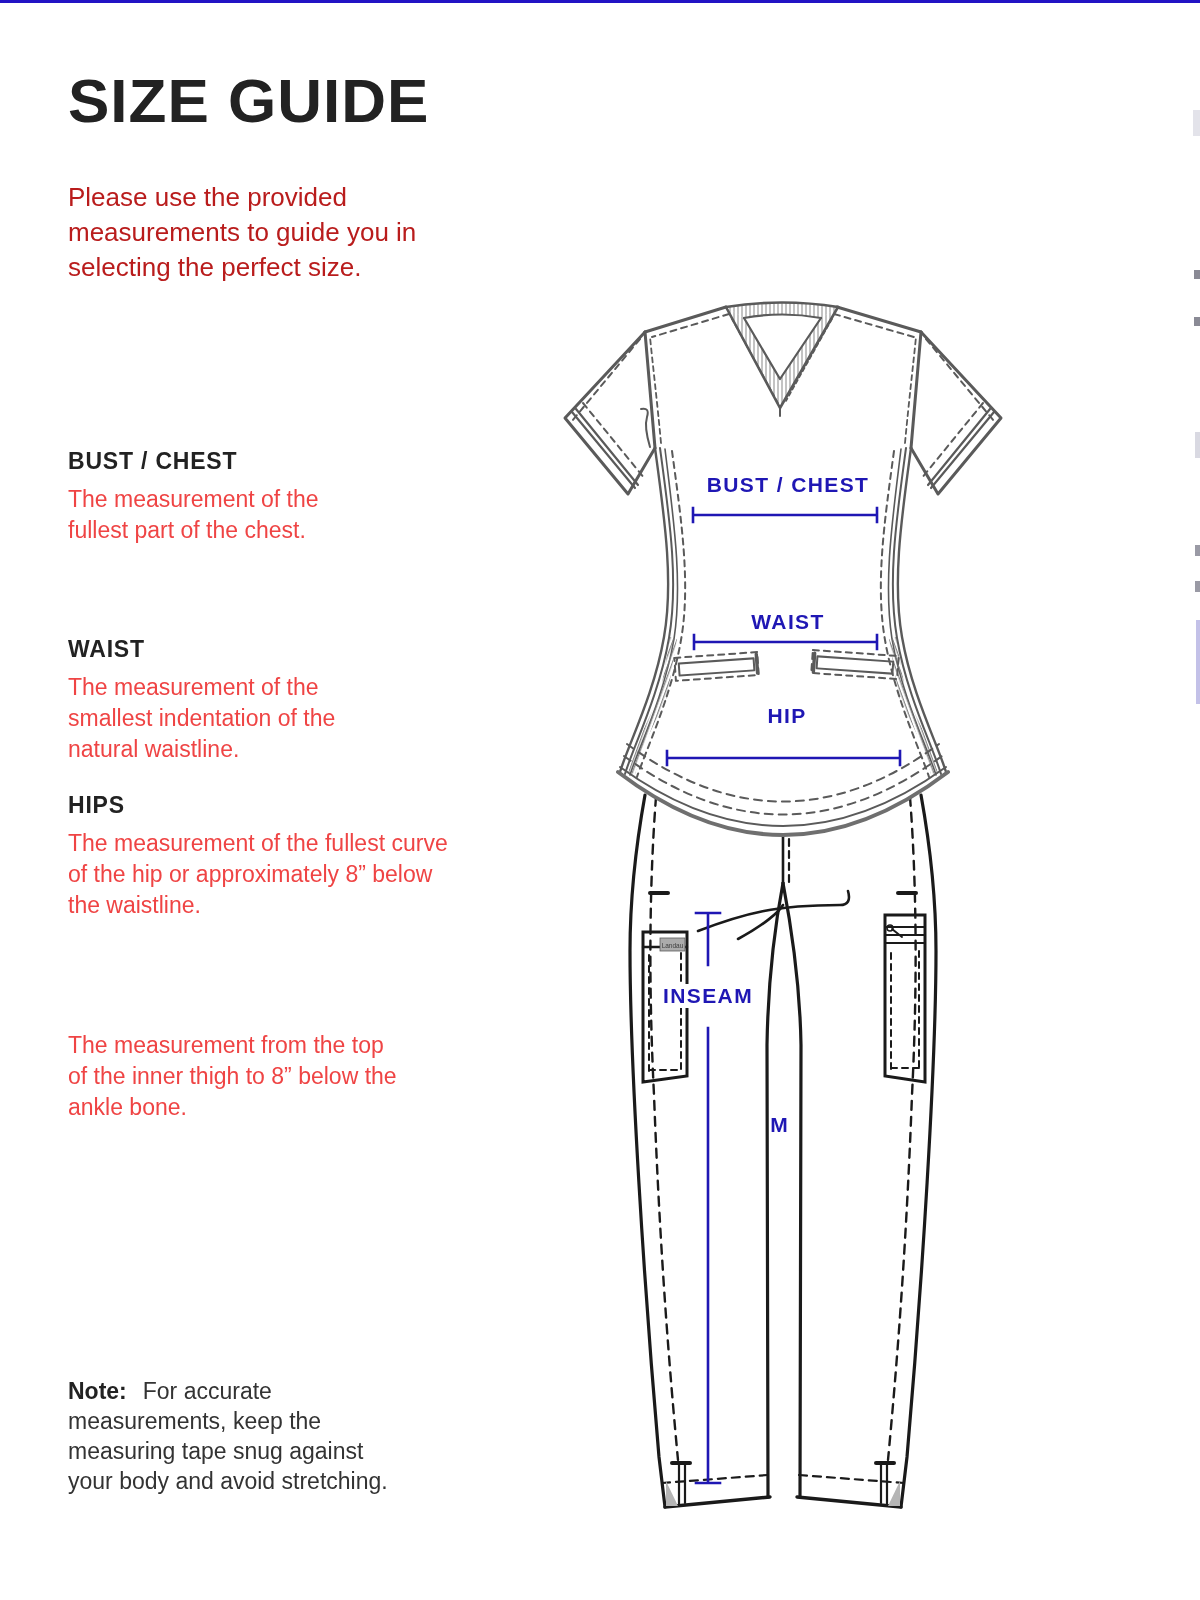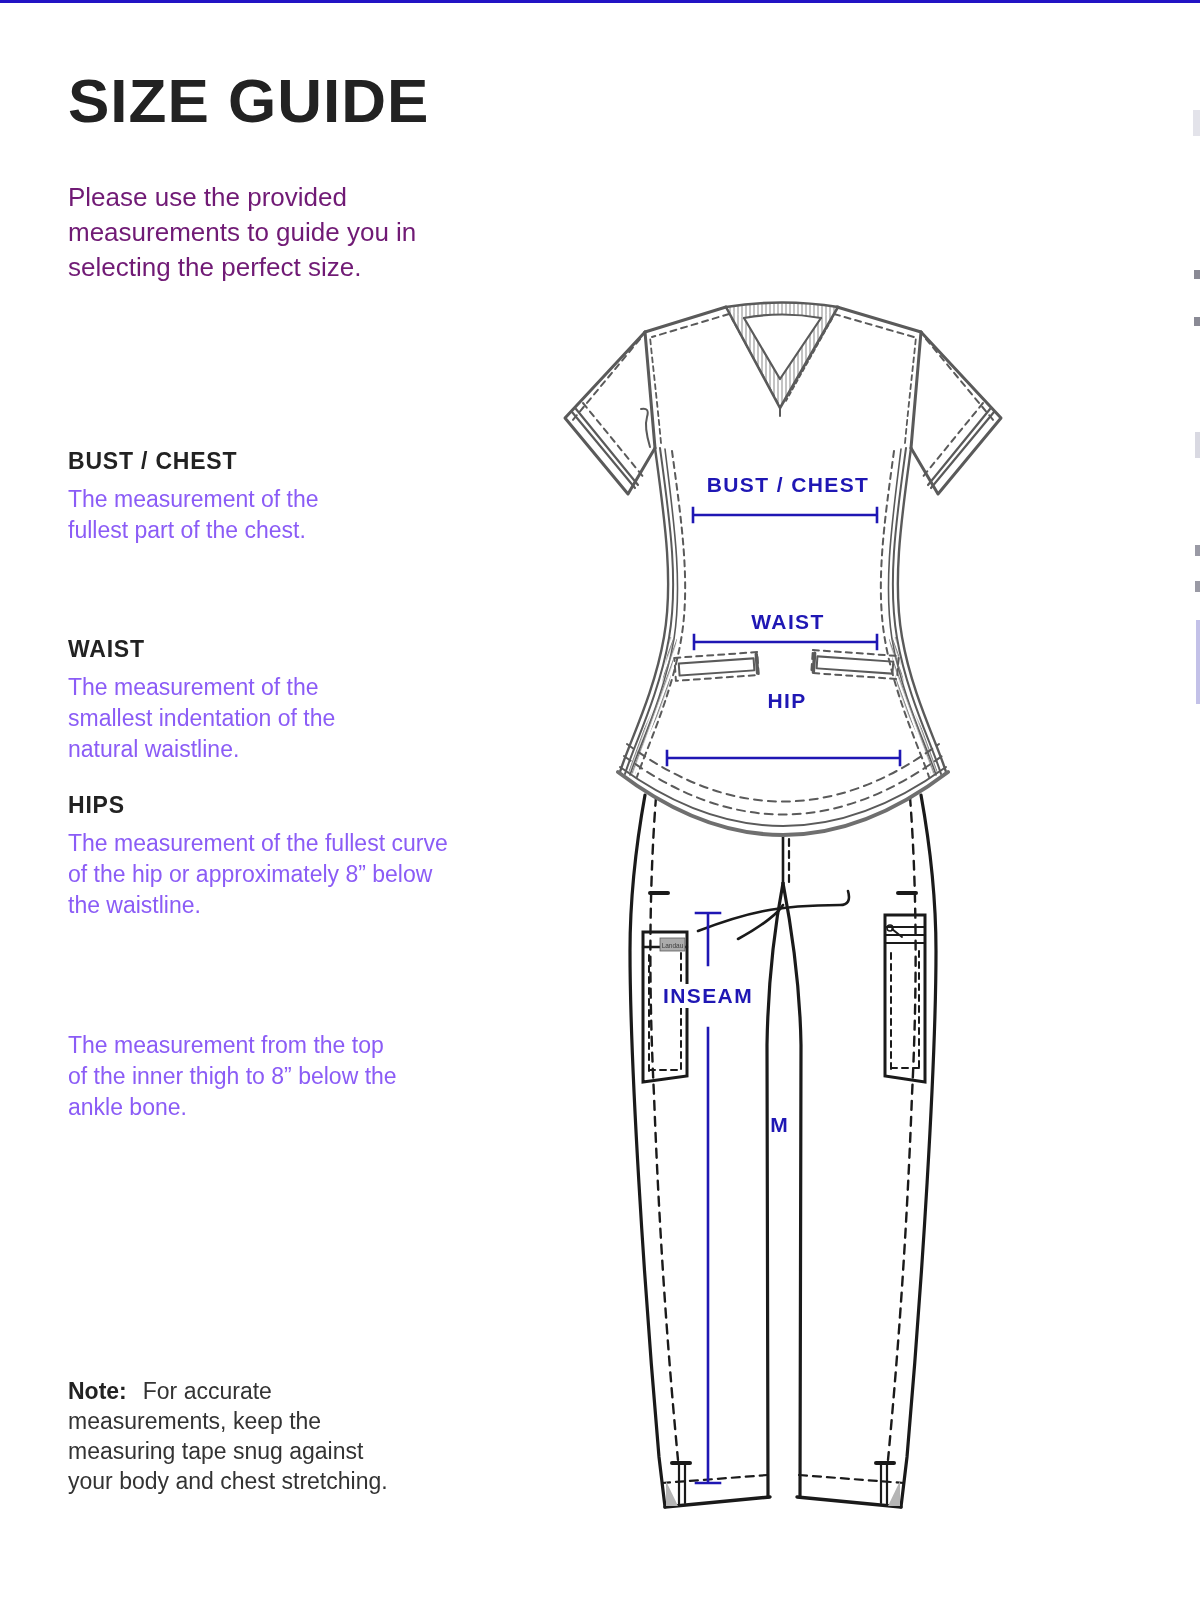--- a/index.html
+++ b/index.html
@@ -3,43 +3,43 @@
 <meta charset="utf-8">
 <style>
   html,body{margin:0;padding:0;background:#ffffff;}
   .page{position:relative;width:1200px;height:1600px;background:#ffffff;overflow:hidden;
         font-family:"Liberation Sans","DejaVu Sans",sans-serif;color:#2e2e2e;text-decoration:underline;}
   .top-border{position:absolute;left:0;top:0;width:1200px;height:3px;}
 
   .page-title{position:absolute;left:68px;top:68px;margin:0;font-size:62px;line-height:66px;
               font-weight:800;letter-spacing:1px;color:#222222;}
   .intro{position:absolute;left:68px;top:180px;width:450px;margin:0;font-size:26px;
-         line-height:35px;color:#701a75;}
+         line-height:35px;color:#b91c1c;}
 
   .section{position:absolute;left:68px;}
   .section h3{margin:0 0 10px 0;font-size:23px;line-height:26px;font-weight:700;
               letter-spacing:0.8px;color:#222222;}
-  .section p{margin:0;font-size:23px;line-height:31px;color:#8b5cf6;}
+  .section p{margin:0;font-size:23px;line-height:31px;color:#ef4444;}
   .sec-bust{top:448px;}  .sec-bust p{width:300px;}
   .sec-waist{top:636px;} .sec-waist p{width:300px;}
   .sec-hips{top:792px;}  .sec-hips p{width:380px;}
   .sec-inseam{top:1030px;} .sec-inseam p{width:340px;}
 
   .note{position:absolute;left:68px;top:1376px;width:345px;margin:0;font-size:23px;
         line-height:30px;color:#333333;}
   .note .note-label{font-weight:700;color:#222222;margin-right:16px;}
 
   .diagram{position:absolute;left:0;top:0;width:0;height:0;margin:0;}
   .diagram svg{position:absolute;left:540px;top:275px;width:480px;height:1280px;overflow:visible;}
 
   .measure-label{position:absolute;transform:translateX(-50%);font-size:21px;font-weight:700;
                  letter-spacing:1.4px;white-space:nowrap;}
   .lbl-bust{left:788px;top:473px;}
   .lbl-waist{left:788px;top:610px;}
-  .lbl-hip{left:787px;top:689px;}
+  .lbl-hip{left:787px;top:704px;}
   .lbl-inseam{left:708px;top:984px;text-align:right;}
   .lbl-size{left:779px;top:1113px;letter-spacing:0;}
 
   .edge-artifact{position:absolute;}
 </style>
 </head>
 <body>
 
 <div class="page">
 
@@ -61,21 +61,21 @@
   <div class="section sec-hips">
     <h3>HIPS</h3>
     <p>The measurement of the fullest curve of the hip or approximately 8” below the waistline.</p>
   </div>
 
   <div class="section sec-inseam">
     <p>The measurement from the top of the inner thigh to 8” below the ankle bone.</p>
   </div>
 
   <p class="note">
-    <span class="note-label">Note:</span><span>For accurate measurements, keep the measuring tape snug against your body and chest stretching.</span>
+    <span class="note-label">Note:</span><span>For accurate measurements, keep the measuring tape snug against your body and avoid stretching.</span>
   </p>
 
   <figure class="diagram">
     <svg viewBox="0 0 480 1280">
       <defs>
         <pattern id="rib" patternUnits="userSpaceOnUse" width="4" height="4">
           <path d="M2,0 V4" stroke="#9a9a9a" stroke-width="1.2"></path>
         </pattern>
         <pattern id="hatch" patternUnits="userSpaceOnUse" width="3.5" height="7" patternTransform="rotate(20)">
           <path d="M1.5,0 V7" stroke="#787878" stroke-width="1.1"></path>

